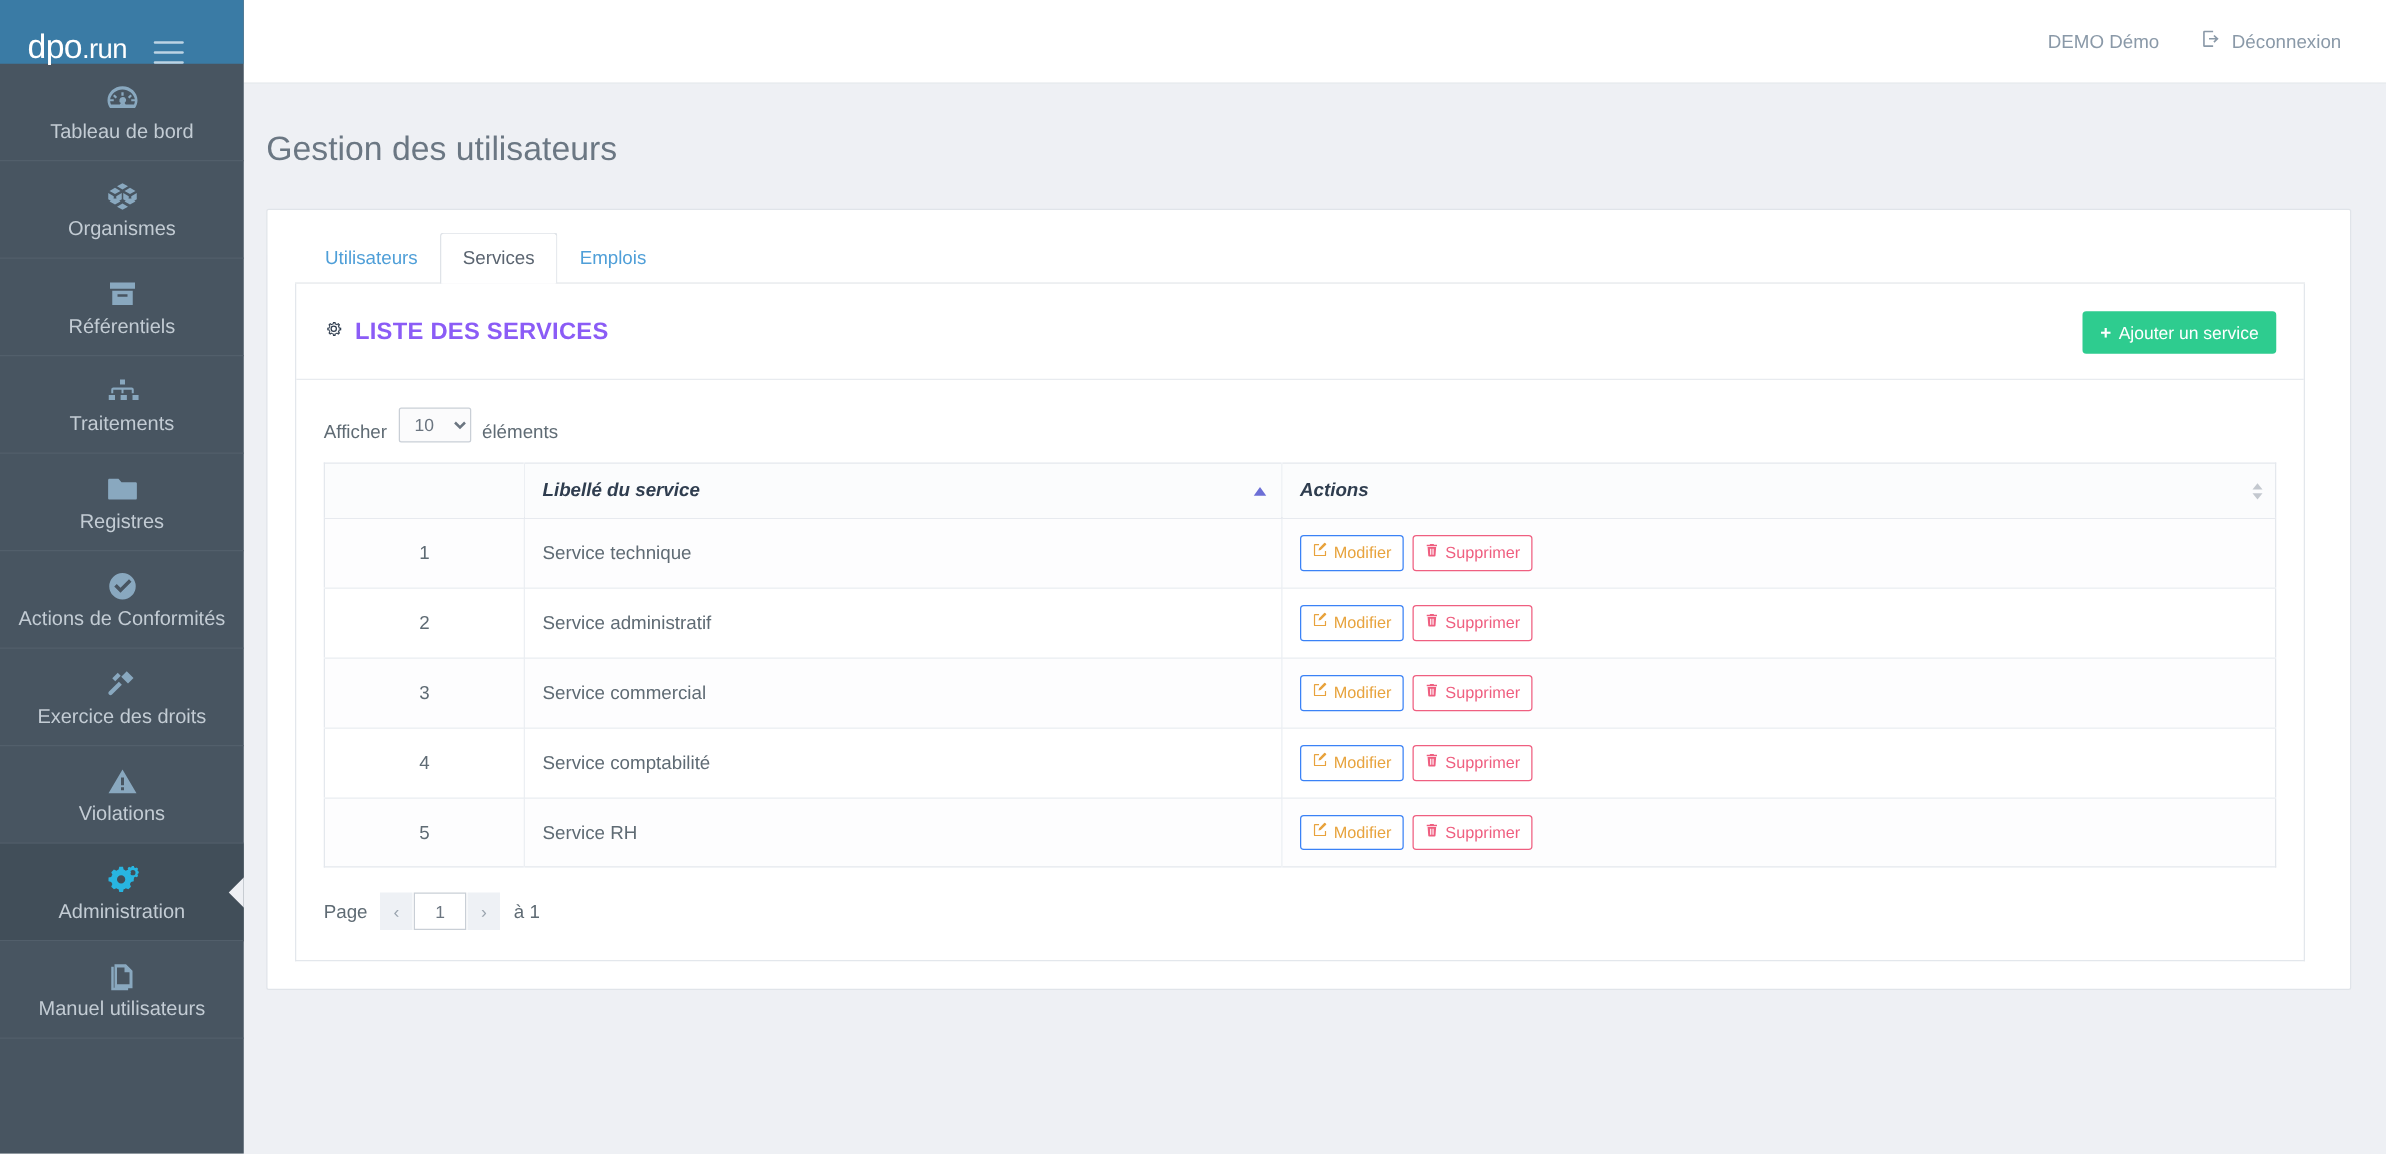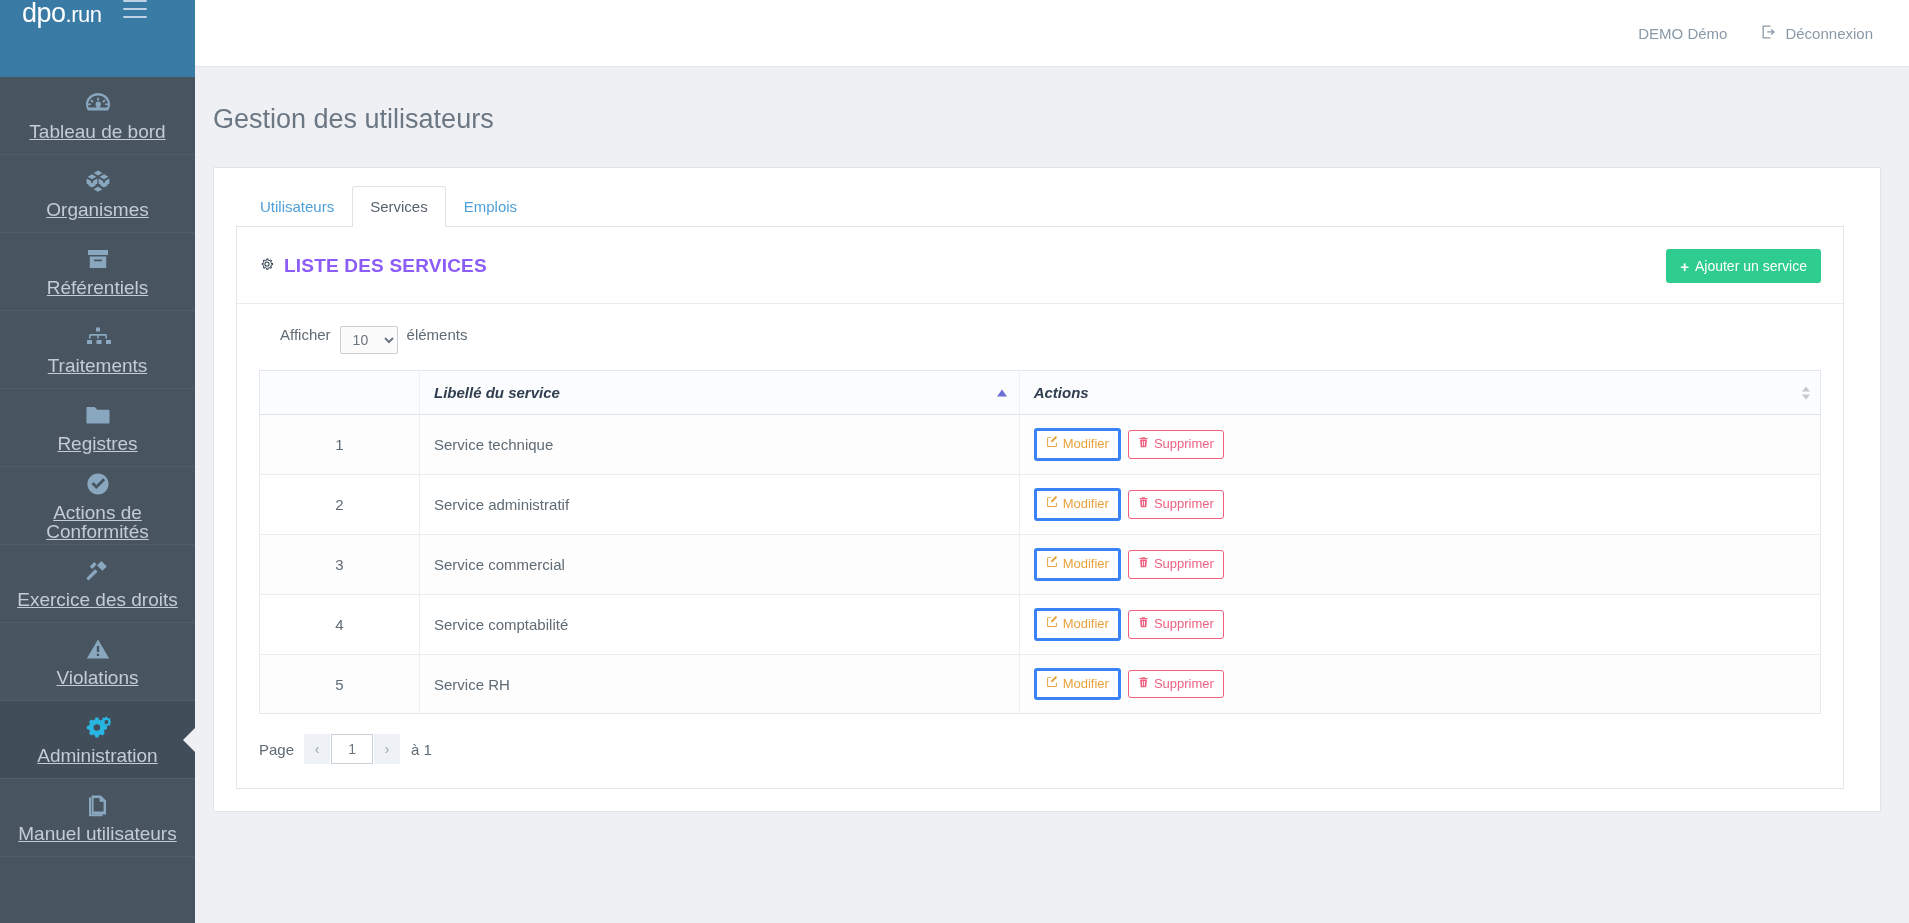--- a/index.html
+++ b/index.html
@@ -17,23 +17,23 @@
 
   
   .sidebar {
     position: absolute; left: 0; top: 0;
     width: 195px; height: 923px;
     background: #485561;
     overflow: hidden;
     z-index: 5;
   }
   .brand {
-    height: 77px; width: 195px;
+    height: 51px; width: 195px;
     background: #3a7ba5;
-    display: flex; align-items: flex-start;
+    display: flex; align-items: flex-end;
     padding: 0 14px 0 22px;
     gap: 18px;
   }
   .brand-logo {
     color: #ffffff;
     font-size: 27px;
     letter-spacing: -0.5px;
     font-weight: 300;
     line-height: 1;
     white-space: nowrap;
@@ -53,21 +53,21 @@
     border-bottom: 1px solid #525f6b;
     display: flex; flex-direction: column;
     align-items: center; justify-content: center;
     gap: 6px;
     cursor: pointer;
     color: #c3ccd4;
     text-decoration: none;
   }
   .nav-item .nav-icon { height: 26px; display: flex; align-items: center; justify-content: center; }
   .nav-item .nav-icon svg { fill: #89a8bf; }
-  .nav-label { font-size: 19px; line-height: 1; text-align: center; padding: 0 4px; text-decoration: underline; }
+  .nav-label { font-size: 16px; line-height: 1; text-align: left; padding: 0 4px; }
   .nav-item.active { background: #414e59; }
   .nav-item.active .nav-icon svg { fill: #28b5e1; }
   .nav-item.active .arrow {
     position: absolute; right: -1px; top: 50%;
     transform: translateY(-50%);
     width: 0; height: 0;
     border-top: 13px solid transparent;
     border-bottom: 13px solid transparent;
     border-right: 13px solid #eef0f4;
   }
@@ -164,24 +164,23 @@
     padding: 9px 14px;
     display: inline-flex; align-items: center; gap: 6px;
     cursor: pointer;
     font-family: "Liberation Sans", sans-serif;
   }
   .btn-add .plus { font-size: 15px; font-weight: bold; line-height: 1; }
 
   .panel-body { padding: 22px 22px 24px 22px; }
 
   .length-row {
-    display: flex; align-items: flex-start; gap: 9px;
+    display: flex; align-items: flex-end; gap: 9px;
     font-size: 15px; color: #5f6b74;
     margin-bottom: 16px;
-    margin-left: 21px;
   }
   .length-row select {
     font-family: "Liberation Sans", sans-serif;
     font-size: 14px;
     color: #6b7580;
     padding: 4px 4px 4px 8px;
     border: 1px solid #c9cfd6;
     background: #fbfbfc;
     border-radius: 2px;
     height: 28px;
@@ -243,21 +242,21 @@
   .btn-sm {
     display: inline-flex; align-items: center; gap: 5px;
     font-size: 13px;
     padding: 5px 9px;
     border-radius: 3px;
     background: #ffffff;
     cursor: pointer;
     font-family: "Liberation Sans", sans-serif;
     line-height: 1.3;
   }
-  .btn-edit { border: 3px solid #3b82f6; color: #e8a33d; margin-right: 7px; }
+  .btn-edit { border: 1px solid #3b82f6; color: #e8a33d; margin-right: 7px; }
   .btn-edit svg { fill: #e8a33d; }
   .btn-del { border: 1px solid #ef5f80; color: #ef5f80; }
   .btn-del svg { fill: #ef5f80; }
 
   .pager {
     display: flex; align-items: center; gap: 0;
     margin-top: 20px;
     font-size: 15px; color: #5f6b74;
   }
   .pager .lbl { margin-right: 10px; }

